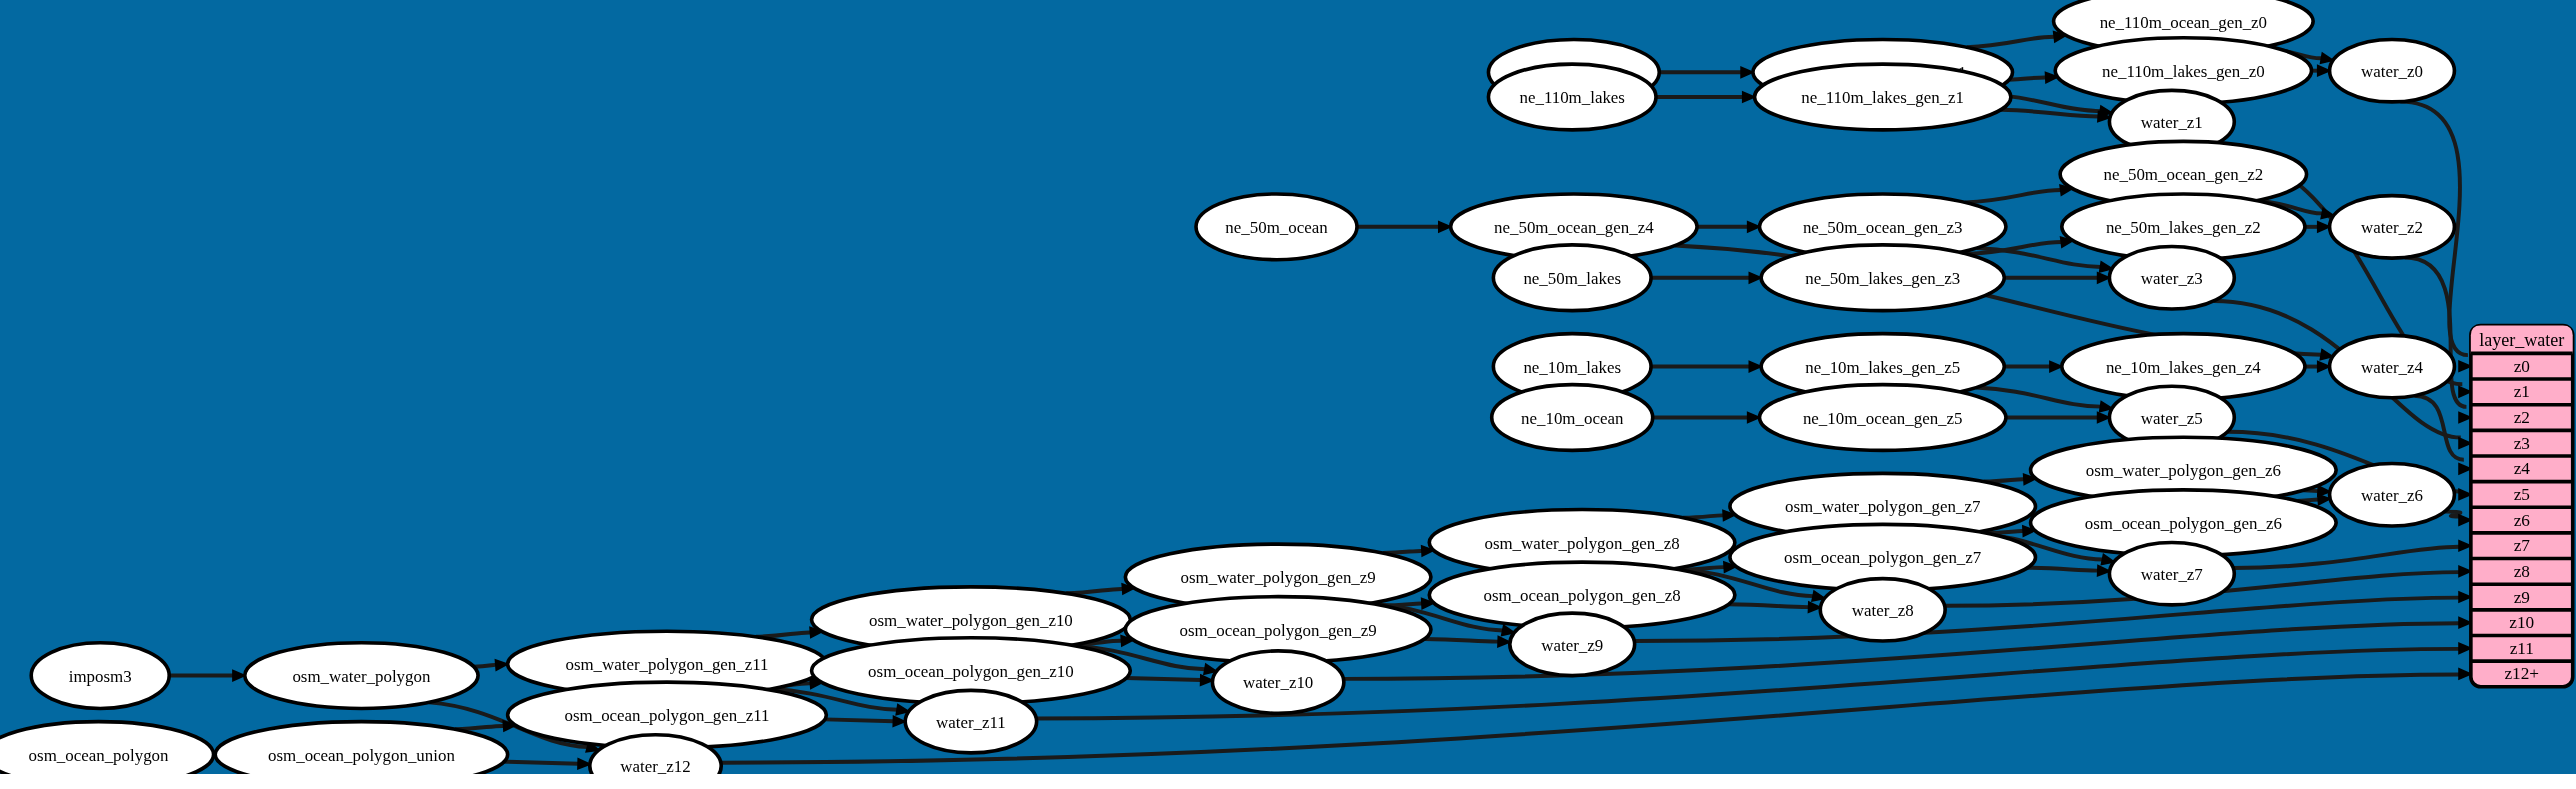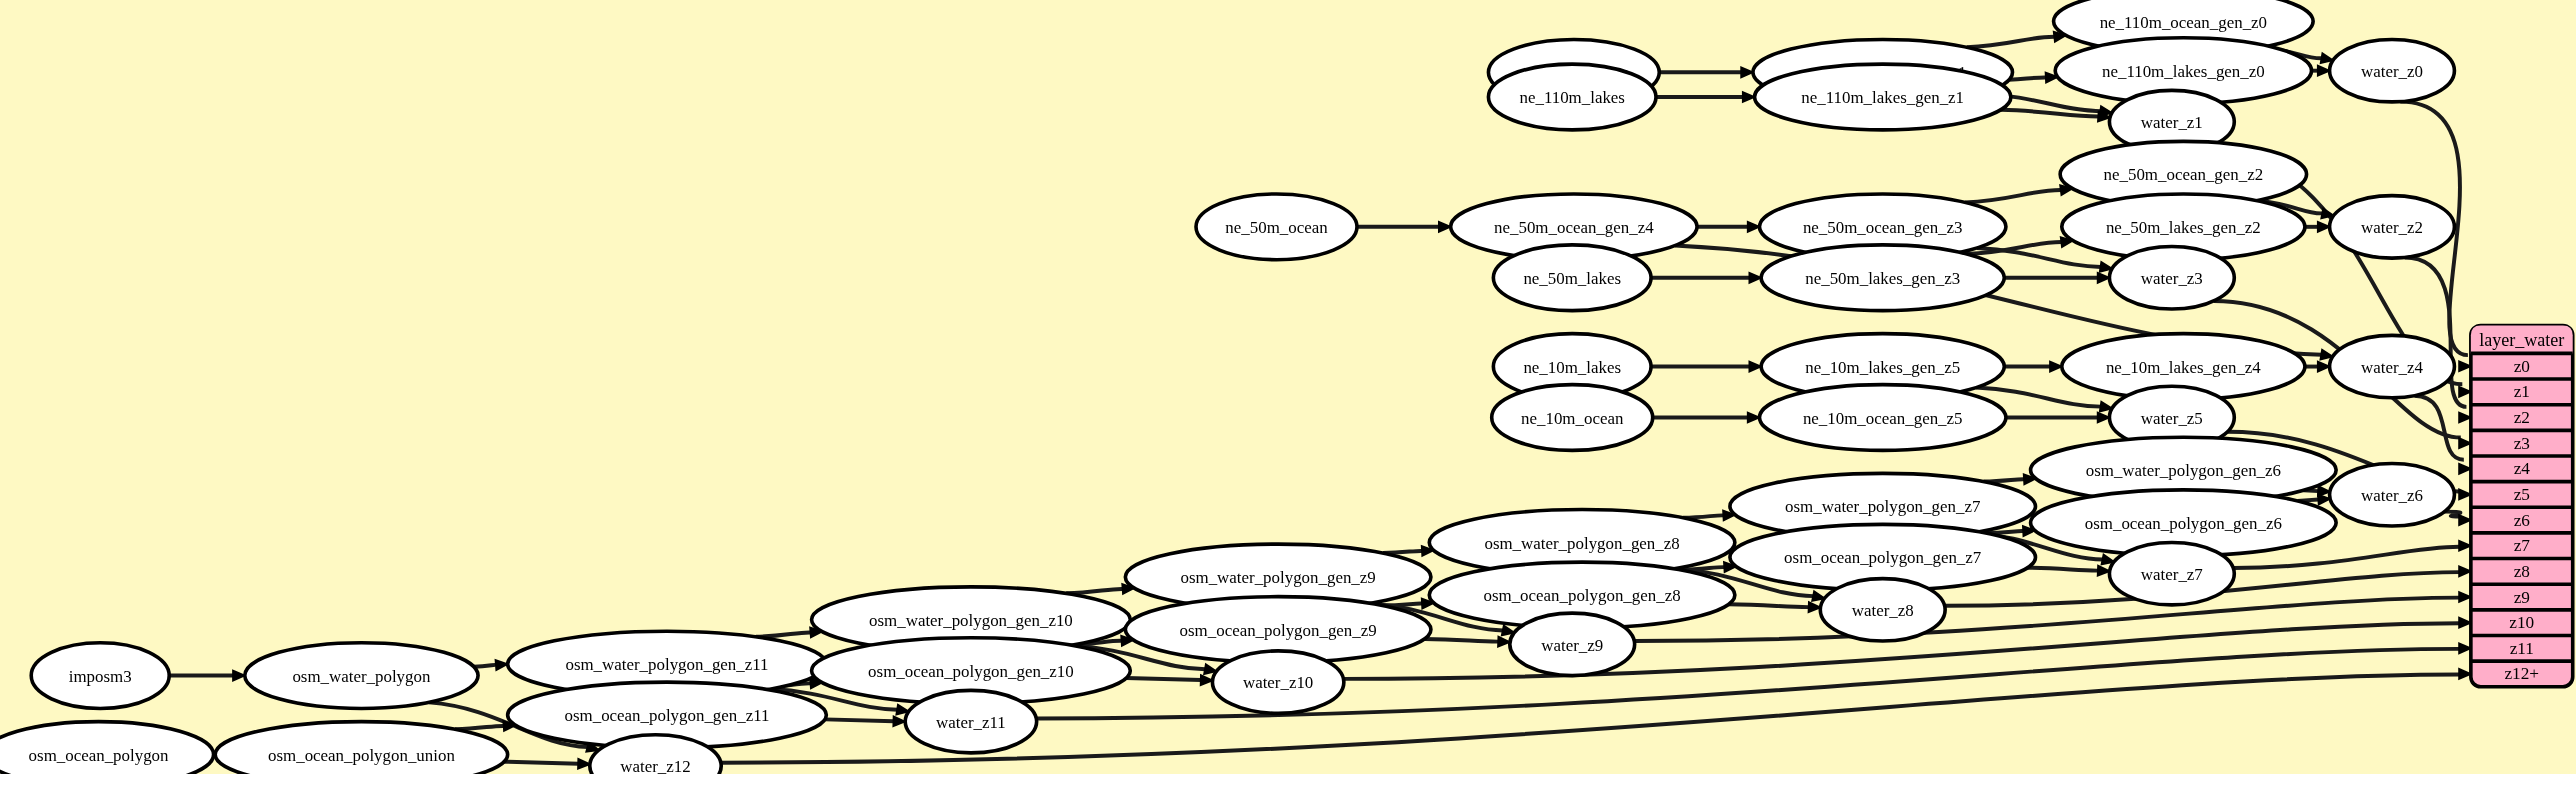--- a/index.html
+++ b/index.html
@@ -1,16 +1,16 @@
 <!DOCTYPE html>
 <html style="font-size:11.5px"><head>
 <meta charset="utf-8">
 <style>
   html,body{margin:0;padding:0;background:#ffffff;}
-  #stage{position:relative;width:2576px;height:774px;background:#fef9c3;
+  #stage{position:relative;width:2576px;height:774px;background:#0369a1;
          font-family:"Liberation Serif", serif;}
   svg#graph{position:absolute;left:0;top:0;width:2576px;height:789px;}
   .node-ellipse{fill:#ffffff;stroke:#000000;stroke-width:2.2;}
   .node-label{font-family:"Liberation Serif", serif;fill:#000;text-anchor:middle;
               dominant-baseline:central;font-size:23px;}
   .edge{fill:none;stroke:#1a1a1a;stroke-width:2.4;}
   .arrowhead{fill:#000;stroke:#000;stroke-width:1;}
   .rec-box{fill:#ffaec9;stroke:#000;stroke-width:2.2;}
   .rec-head{font-family:"Liberation Serif", serif;fill:#000;text-anchor:middle;
             dominant-baseline:central;font-size:25px;}

